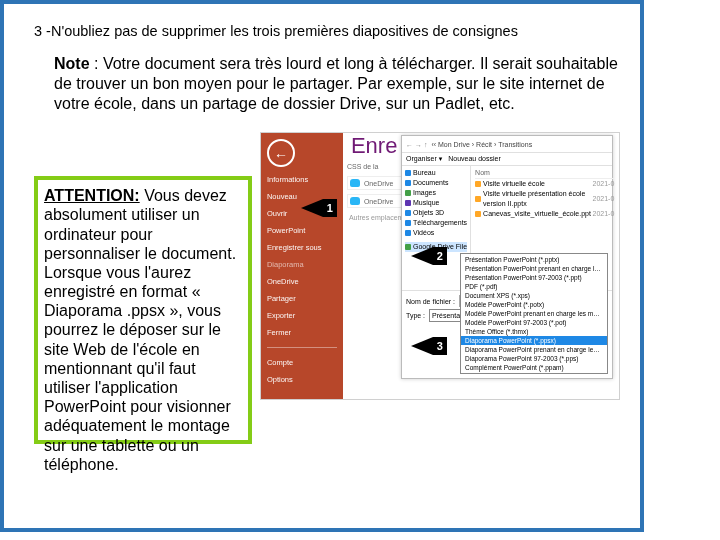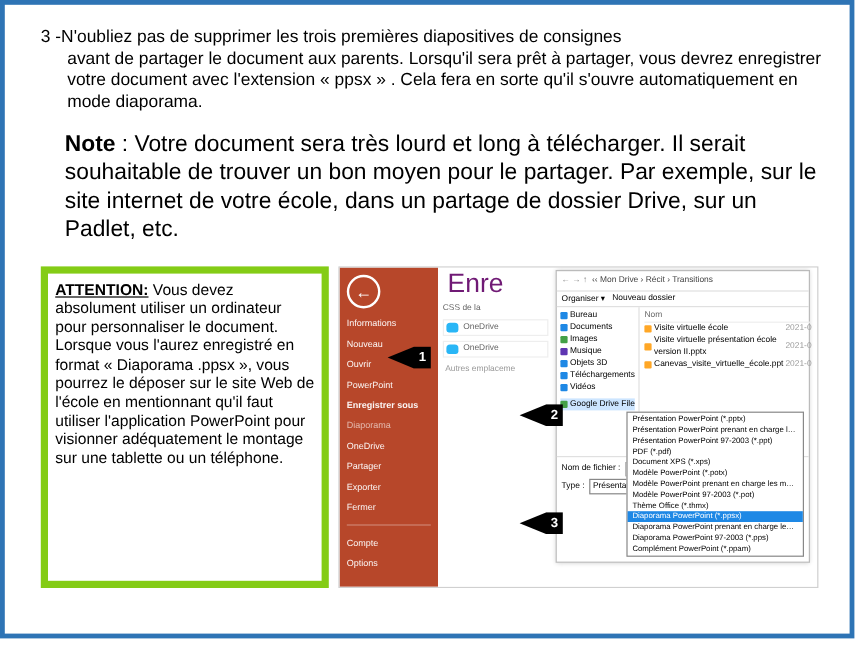--- a/index.html
+++ b/index.html
@@ -6,54 +6,55 @@
     margin: 0;
     font-family: Arial, sans-serif;
     width: 720px;
     height: 540px;
     background: #fff;
     color: #000;
     overflow: hidden;
   }
   .slide {
     border: 4px solid #2e74b5;
-    width: 712px;
+    width: 644px;
     height: 532px;
     box-sizing: border-box;
     padding: 18px 20px 10px 20px;
     position: relative;
   }
   .main-text {
     font-size: 14.5px;
     line-height: 1.25;
     margin-bottom: 14px;
     padding-left: 10px;
   }
   .main-text .indent {
     padding-left: 22px;
   }
   .note-text {
-    font-size: 19px;
+    font-size: 16px;
     line-height: 1.25;
     margin-bottom: 18px;
     padding-left: 30px;
   }
   .lower {
     display: flex;
     gap: 8px;
   }
   .warning-box {
     width: 240px;
-    border: 6px solid #84cc16;
-    font-size: 13px;
+    border: 4px solid #84cc16;
+    font-size: 16px;
     line-height: 1.2;
     padding: 6px 6px;
     box-sizing: border-box;
     height: 268px;
     margin-left: 10px;
+    margin-top: 44px;
   }
   .warning-box b.ul { text-decoration: underline; }
   .screenshot {
     width: 400px;
     height: 268px;
     background: #fafafa;
     border: 1px solid #d0d0d0;
     font-size: 8px;
     position: relative;
     display: flex;
@@ -70,21 +71,21 @@
     box-sizing: border-box;
     display: flex;
     flex-direction: column;
     gap: 8px;
   }
   .ss-back {
     width: 24px; height: 24px; border: 2px solid #fff; border-radius: 50%;
     display: flex; align-items: center; justify-content: center; font-size: 14px;
   }
   .ss-side-item { font-size: 7.5px; opacity: .95; }
-  .ss-side-item.active { font-weight: bold; }
+  .ss-side-item.active { font-weight: normal; }
   .ss-side-divider { border-top: 1px solid rgba(255,255,255,.4); margin: 2px 0; }
   .ss-main {
     flex: 1;
     background: #fff;
     position: relative;
   }
   .ss-title {
     position: absolute;
     top: 0; left: 8px;
     font-size: 22px;
@@ -163,21 +164,20 @@
     display:flex;align-items:center;justify-content:center;
   }
 </style>
 </head>
 <body>
 
 <div class="slide">
 
   <div class="main-text">
     <span>3 -</span><span>N'oubliez pas de supprimer les trois premières diapositives de consignes</span>
-    <div class="indent">avant de partager le document aux parents. Lorsqu'il sera prêt à partager, vous devrez enregistrer votre document avec l'extension « ppsx » . Cela fera en sorte qu'il s'ouvre automatiquement en mode diaporama.</div>
   </div>
 
   <div class="note-text">
     <b>Note</b><span> : Votre document sera très lourd et long à télécharger. Il serait souhaitable de trouver un bon moyen pour le partager. Par exemple, sur le site internet de votre école, dans un partage de dossier Drive, sur un Padlet, etc.</span>
   </div>
 
   <div class="lower">
     <div class="warning-box">
       <b class="ul">ATTENTION:</b><span> Vous devez absolument utiliser un ordinateur pour personnaliser le document. Lorsque vous l'aurez enregistré en format « Diaporama .ppsx », vous pourrez le déposer sur le site Web de l'école en mentionnant qu'il faut utiliser l'application PowerPoint pour visionner adéquatement le montage sur une tablette ou un téléphone.</span>
     </div>

